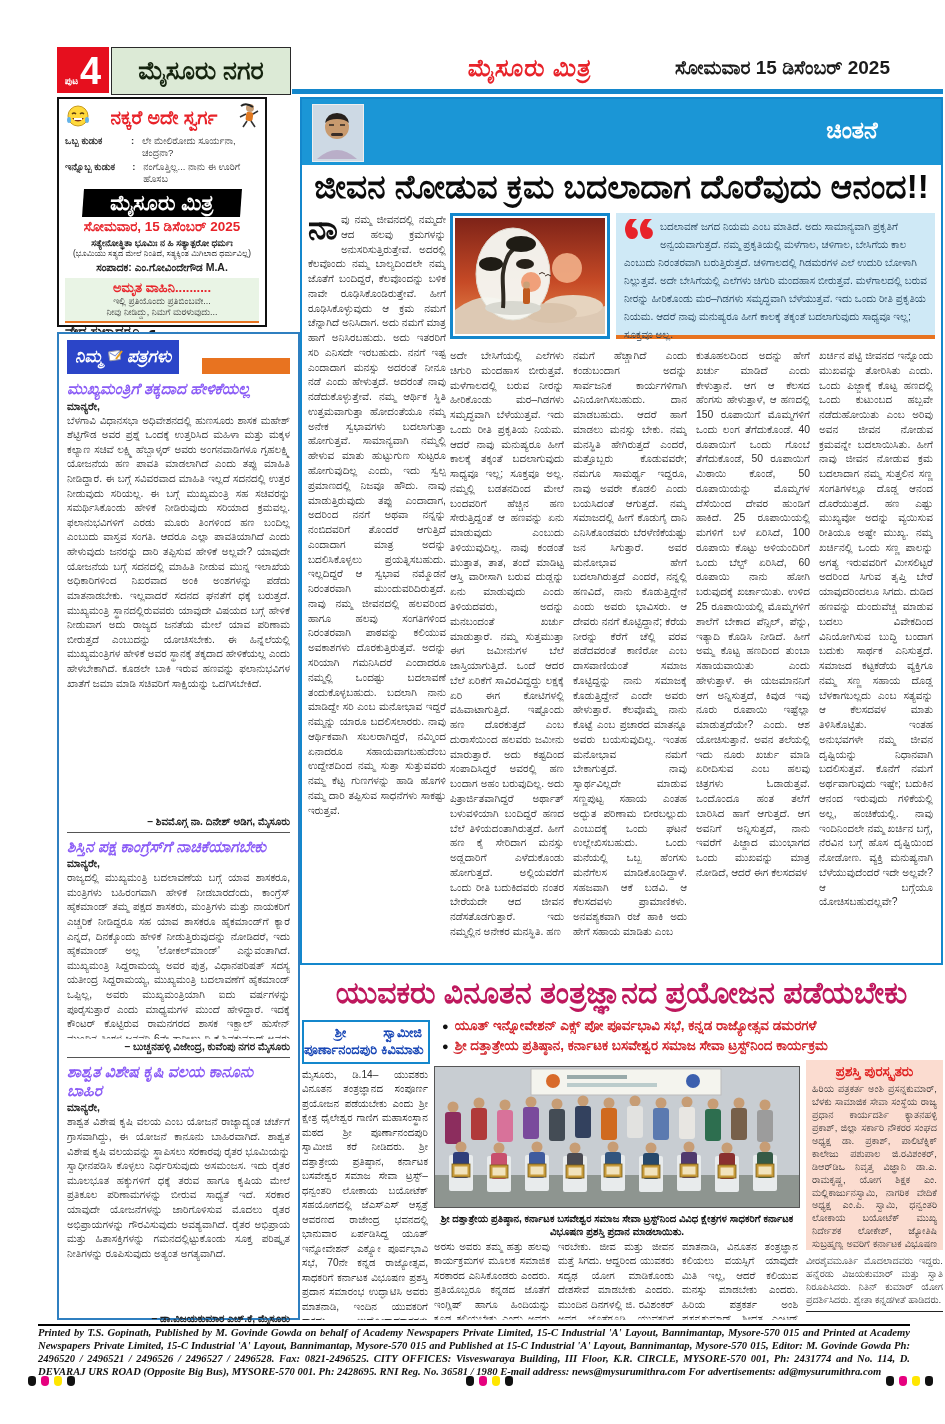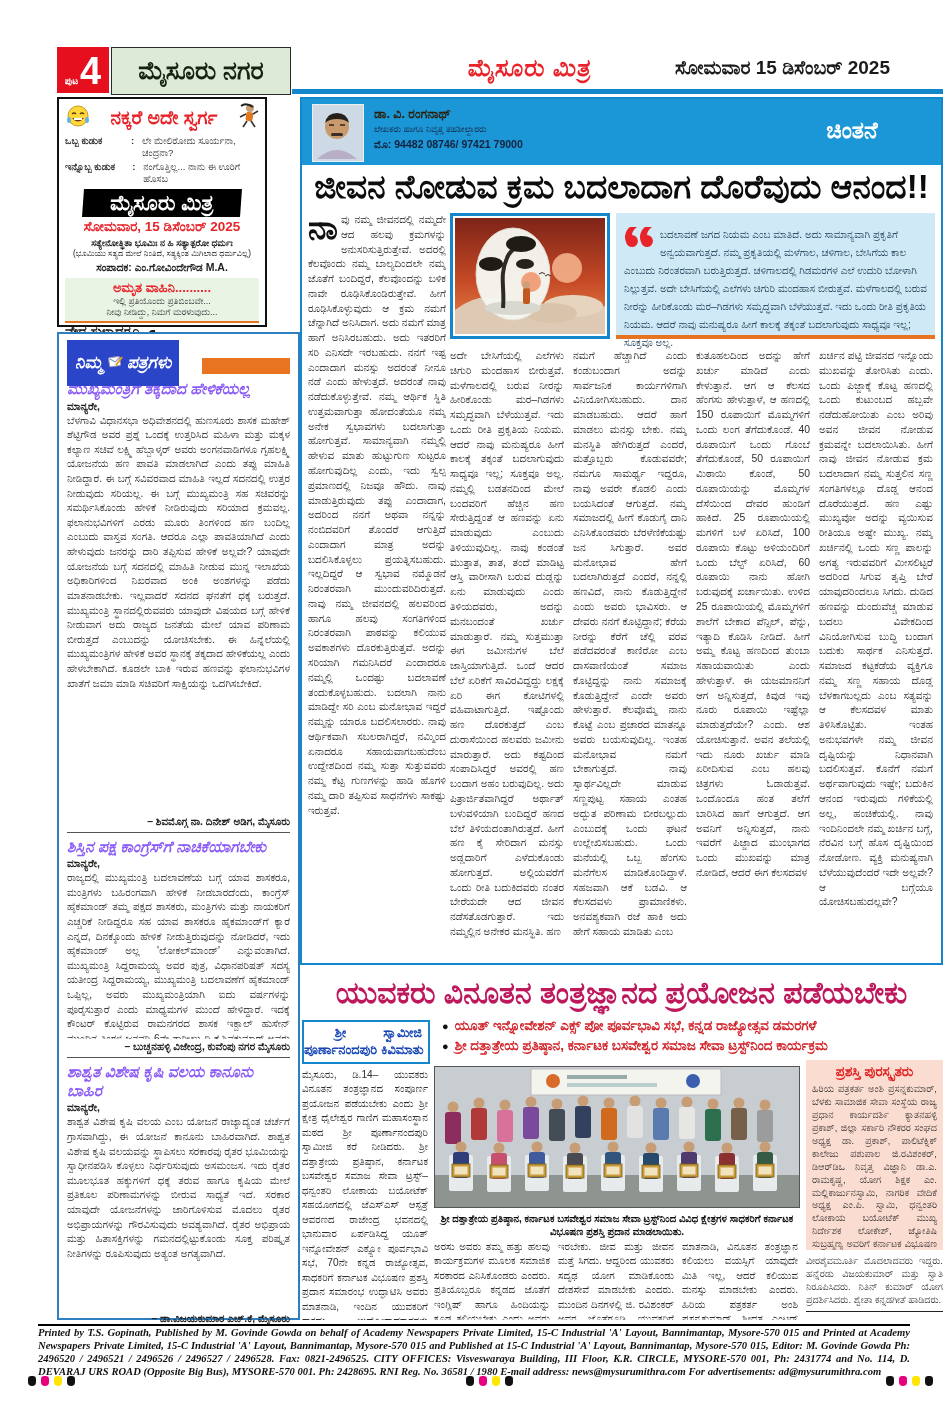--- a/index.html
+++ b/index.html
@@ -41,21 +41,21 @@
   .proverb{display:flex;align-items:center;margin-top:1px;}
   .proverb .left{font-size:13.5px;font-weight:bold;color:#1b1b1b;line-height:1.25;}
   .proverb .brace{font-size:26px;margin:0 6px;color:#1b1b1b;font-weight:bold;}
   .proverb .right{font-size:9.5px;color:#333;line-height:1.4;}
 
   
   .letters{left:57px;top:332px;width:243px;height:988px;border:2px solid #2f7fc0;box-sizing:border-box;
            padding:6px 8px;background:#fff;}
   .letters-head{position:relative;height:36px;margin-bottom:4px;}
   .letters-title{position:absolute;left:0;top:0;height:30px;background:#2b45c8;color:#fff;
-                 display:flex;align-items:center;padding:8px 8px;font-weight:bold;font-size:17px;
+                 display:flex;align-items:center;padding:2px 8px;font-weight:bold;font-size:17px;
                  font-style:italic;gap:4px;text-align:center;}
   .letters-orange{position:absolute;right:0;bottom:2px;width:88px;height:16px;background:#e87320;}
   .letter h3{margin:2px 0 1px 0;font-size:15.5px;color:#8b5cf6;line-height:1.2;font-style:italic;}
   .letter .sal{font-weight:bold;font-size:10.5px;margin:1px 0;}
   .letter .body{font-size:10.3px;}
   .letter .sig{text-align:right;font-weight:bold;font-size:10.3px;margin:2px 0 4px 0;color:#222;}
   .letter.sep{border-top:1px solid #555;padding-top:3px;margin-top:3px;}
   .l1 .body{height:400px;overflow:hidden;}
   .l2 .body{height:168px;overflow:hidden;}
   .l3 .body{height:196px;overflow:hidden;}
@@ -72,21 +72,21 @@
           font-weight:bold;font-size:23px;}
   .main-headline{position:absolute;left:0;top:66px;width:639px;height:44px;display:flex;align-items:center;
                  justify-content:center;font-size:33px;font-weight:bold;color:#0c0c0c;letter-spacing:0;}
   .main-body{position:absolute;left:0;top:110px;width:639px;height:752px;}
   .mcol{position:absolute;font-size:10.4px;}
   .mcol1{left:6px;top:4px;width:138px;height:744px;overflow:hidden;}
   .dropcap{float:left;font-size:33px;font-weight:bold;line-height:30px;padding-right:3px;color:#111;}
   .art-photo{position:absolute;left:148px;top:4px;width:160px;height:126px;border:3px solid #1487cc;
              box-sizing:border-box;background:#fff;padding:2px;}
   .quote-box{position:absolute;left:314px;top:4px;width:319px;height:126px;background:#cfe9f6;
-             border-bottom:4px solid #e87320;box-sizing:border-box;padding:11px 8px;}
+             border-bottom:4px solid #e87320;box-sizing:border-box;padding:3px 8px;}
   .quote-box .qtext{font-size:10.3px;color:#1d3a52;line-height:1.34;text-align:justify;}
   .qmark{float:left;margin:2px 6px 0 0;}
   .mcol2{left:148px;top:140px;width:114px;height:610px;overflow:hidden;}
   .mcol3{left:271px;top:140px;width:114px;height:610px;overflow:hidden;}
   .mcol4{left:394px;top:140px;width:114px;height:610px;overflow:hidden;}
   .mcol5{left:517px;top:140px;width:114px;height:610px;overflow:hidden;}
 
   
   .bot-art{left:300px;top:972px;width:643px;height:350px;background:#fff;}
   .bot-headline{position:absolute;left:0;top:0;width:643px;height:42px;display:flex;align-items:center;
@@ -234,25 +234,20 @@
     <div class="banner">
       <div class="headshot">
         <svg width="48" height="54" viewBox="0 0 48 54">
             <rect width="48" height="54" fill="#cdd9e4"></rect>
             <path d="M4 54 Q24 36 44 54 Z" fill="#b9aec8"></path>
             <circle cx="24" cy="22" r="12" fill="#c89a6e"></circle>
             <path d="M12 18 q2 -10 12 -10 q10 0 12 10 q-4 -4 -12 -4 q-8 0 -12 4z" fill="#26201c"></path>
             <rect x="18" y="28" width="12" height="3" rx="1.5" fill="#3a2e28"></rect>
             <path d="M16 20 h5 M27 20 h5" stroke="#2a2420" stroke-width="1.4"></path>
           </svg>
-      </div>
-      <div class="author">
-        <div class="nm">ಡಾ. ವಿ. ರಂಗನಾಥ್</div>
-        <div class="rl">ಲೇಖಕರು ಹಾಗೂ ನಿವೃತ್ತ ತಹಶೀಲ್ದಾರರು</div>
-        <div class="ph">ಮೊ: 94482 08746/ 97421 79000</div>
       </div>
       <div class="kicker">ಚಿಂತನೆ</div>
     </div>
 
     <div class="main-headline">ಜೀವನ ನೋಡುವ ಕ್ರಮ ಬದಲಾದಾಗ ದೊರೆವುದು ಆನಂದ!!</div>
 
     <div class="main-body">
       <div class="mcol mcol1 kn just">
         <span class="dropcap">ನಾ</span><span>ವು ನಮ್ಮ ಜೀವನದಲ್ಲಿ ನಮ್ಮದೇ ಆದ ಹಲವು ಕ್ರಮಗಳನ್ನು ಅನುಸರಿಸುತ್ತಿರುತ್ತೇವೆ. ಅದರಲ್ಲಿ ಕೆಲವೊಂದು ನಮ್ಮ ಬಾಲ್ಯದಿಂದಲೇ ನಮ್ಮ ಜೊತೆಗೆ ಬಂದಿದ್ದರೆ, ಕೆಲವೊಂದನ್ನು ಬಳಿಕ ನಾವೇ ರೂಢಿಸಿಕೊಂಡಿರುತ್ತೇವೆ. ಹೀಗೆ ರೂಢಿಸಿಕೊಳ್ಳುವುದು ಆ ಕ್ರಮ ನಮಗೆ ಚೆನ್ನಾಗಿದೆ ಅನಿಸಿದಾಗ. ಅದು ನಮಗೆ ಮಾತ್ರ ಹಾಗೆ ಅನಿಸಿರಬಹುದು. ಅದು ಇತರರಿಗೆ ಸರಿ ಎನಿಸದೇ ಇರಬಹುದು. ನನಗೆ ಇಷ್ಟ ಎಂದಾದಾಗ ಮನಸ್ಸು ಅದರಂತೆ ನೀನೂ ನಡೆ ಎಂದು ಹೇಳುತ್ತದೆ. ಅದರಂತೆ ನಾವು ನಡೆದುಕೊಳ್ಳುತ್ತೇವೆ. ನಮ್ಮ ಆರ್ಥಿಕ ಸ್ಥಿತಿ ಉತ್ತಮವಾಗುತ್ತಾ ಹೋದಂತೆಯೂ ನಮ್ಮ ಅನೇಕ ಸ್ವಭಾವಗಳು ಬದಲಾಗುತ್ತಾ ಹೋಗುತ್ತವೆ. ಸಾಮಾನ್ಯವಾಗಿ ನಮ್ಮಲ್ಲಿ ಹೇಳುವ ಮಾತು ಹುಟ್ಟುಗುಣ ಸುಟ್ಟರೂ ಹೋಗುವುದಿಲ್ಲ ಎಂದು, ಇದು ಸ್ವಲ್ಪ ಪ್ರಮಾಣದಲ್ಲಿ ನಿಜವೂ ಹೌದು. ನಾವು ಮಾಡುತ್ತಿರುವುದು ತಪ್ಪು ಎಂದಾದಾಗ, ಅದರಿಂದ ನನಗೆ ಅಥವಾ ನನ್ನನ್ನು ನಂಬಿದವರಿಗೆ ತೊಂದರೆ ಆಗುತ್ತಿದೆ ಎಂದಾದಾಗ ಮಾತ್ರ ಅದನ್ನು ಬದಲಿಸಿಕೊಳ್ಳಲು ಪ್ರಯತ್ನಿಸಬಹುದು. ಇಲ್ಲದಿದ್ದರೆ ಆ ಸ್ವಭಾವ ನಮ್ಮೊಡನೆ ನಿರಂತರವಾಗಿ ಮುಂದುವರಿದಿರುತ್ತದೆ. ನಾವು ನಮ್ಮ ಜೀವನದಲ್ಲಿ ಹಲವರಿಂದ ಹಾಗೂ ಹಲವು ಸಂಗತಿಗಳಿಂದ ನಿರಂತರವಾಗಿ ಪಾಠವನ್ನು ಕಲಿಯುವ ಅವಕಾಶಗಳು ದೊರಕುತ್ತಿರುತ್ತವೆ. ಅದನ್ನು ಸರಿಯಾಗಿ ಗಮನಿಸಿದರೆ ಎಂದಾದರೂ ನಮ್ಮಲ್ಲಿ ಒಂದಷ್ಟು ಬದಲಾವಣೆ ತಂದುಕೊಳ್ಳಬಹುದು. ಬದಲಾಗಿ ನಾನು ಮಾಡಿದ್ದೇ ಸರಿ ಎಂಬ ಮನೋಭಾವ ಇದ್ದರೆ ನಮ್ಮನ್ನು ಯಾರೂ ಬದಲಿಸಲಾರರು. ನಾವು ಆರ್ಥಿಕವಾಗಿ ಸಬಲರಾಗಿದ್ದರೆ, ನಮ್ಮಿಂದ ಏನಾದರೂ ಸಹಾಯವಾಗಬಹುದೆಂಬ ಉದ್ದೇಶದಿಂದ ನಮ್ಮ ಸುತ್ತಾ ಸುತ್ತುವವರು ನಮ್ಮ ಕೆಟ್ಟ ಗುಣಗಳನ್ನು ಹಾಡಿ ಹೊಗಳಿ ನಮ್ಮ ದಾರಿ ತಪ್ಪಿಸುವ ಸಾಧನೆಗಳು ಸಾಕಷ್ಟು ಇರುತ್ತವೆ.</span>
       </div>

